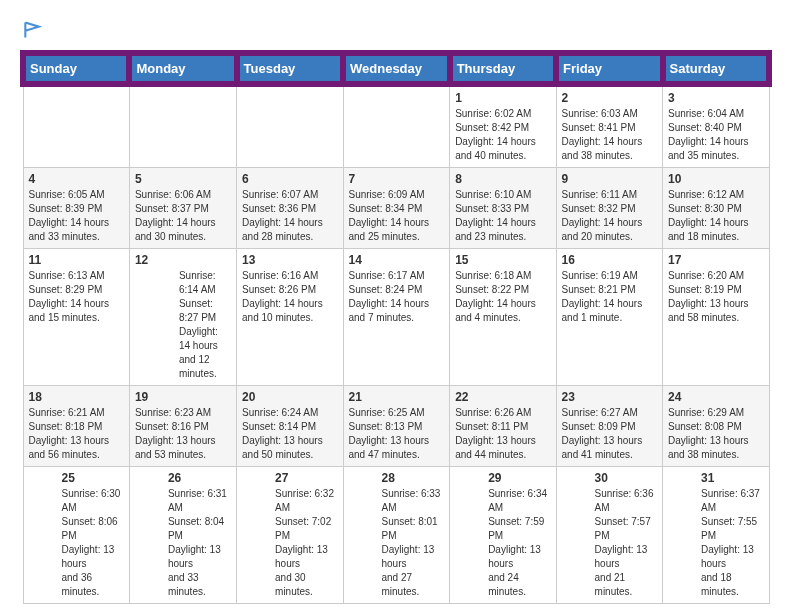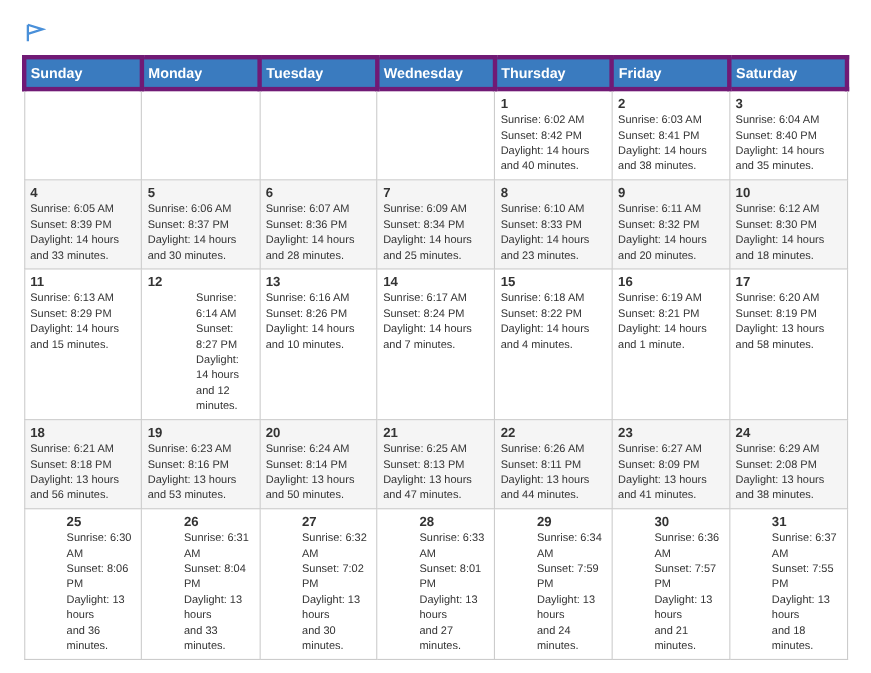--- a/index.html
+++ b/index.html
@@ -52,21 +52,21 @@
       width: 100%;
       border-collapse: collapse;
       border: 1px solid #ccc;
     }
     .calendar th {
       background: #3a7bbf;
       color: #fff;
       font-size: 13px;
       padding: 5px 4px;
       text-align: left;
-      border: 4px solid #701a75;
+      border: 6px solid #701a75;
     }
     .calendar td {
       vertical-align: top;
       border: 1px solid #ccc;
       padding: 4px 5px;
       font-size: 10px;
       color: #333;
       width: 108px;
       min-height: 80px;
       background: #fff;
@@ -304,21 +304,21 @@
         <td>
           <span class="day-num">23</span>
           <div class="day-info" style="white-space: pre-line;">Sunrise: 6:27 AM
 Sunset: 8:09 PM
 Daylight: 13 hours
 and 41 minutes.</div>
         </td>
         <td>
           <span class="day-num">24</span>
           <div class="day-info" style="white-space: pre-line;">Sunrise: 6:29 AM
-Sunset: 2:08 PM
+Sunset: 8:08 PM
 Daylight: 13 hours
 and 38 minutes.</div>
         </td>
       </tr>
       <tr class="cal-row-5">
         <td>
           <span class="day-num">25</span>
           <div class="day-info" style="white-space: pre-line;">Sunrise: 6:30 AM
 Sunset: 8:06 PM
 Daylight: 13 hours

